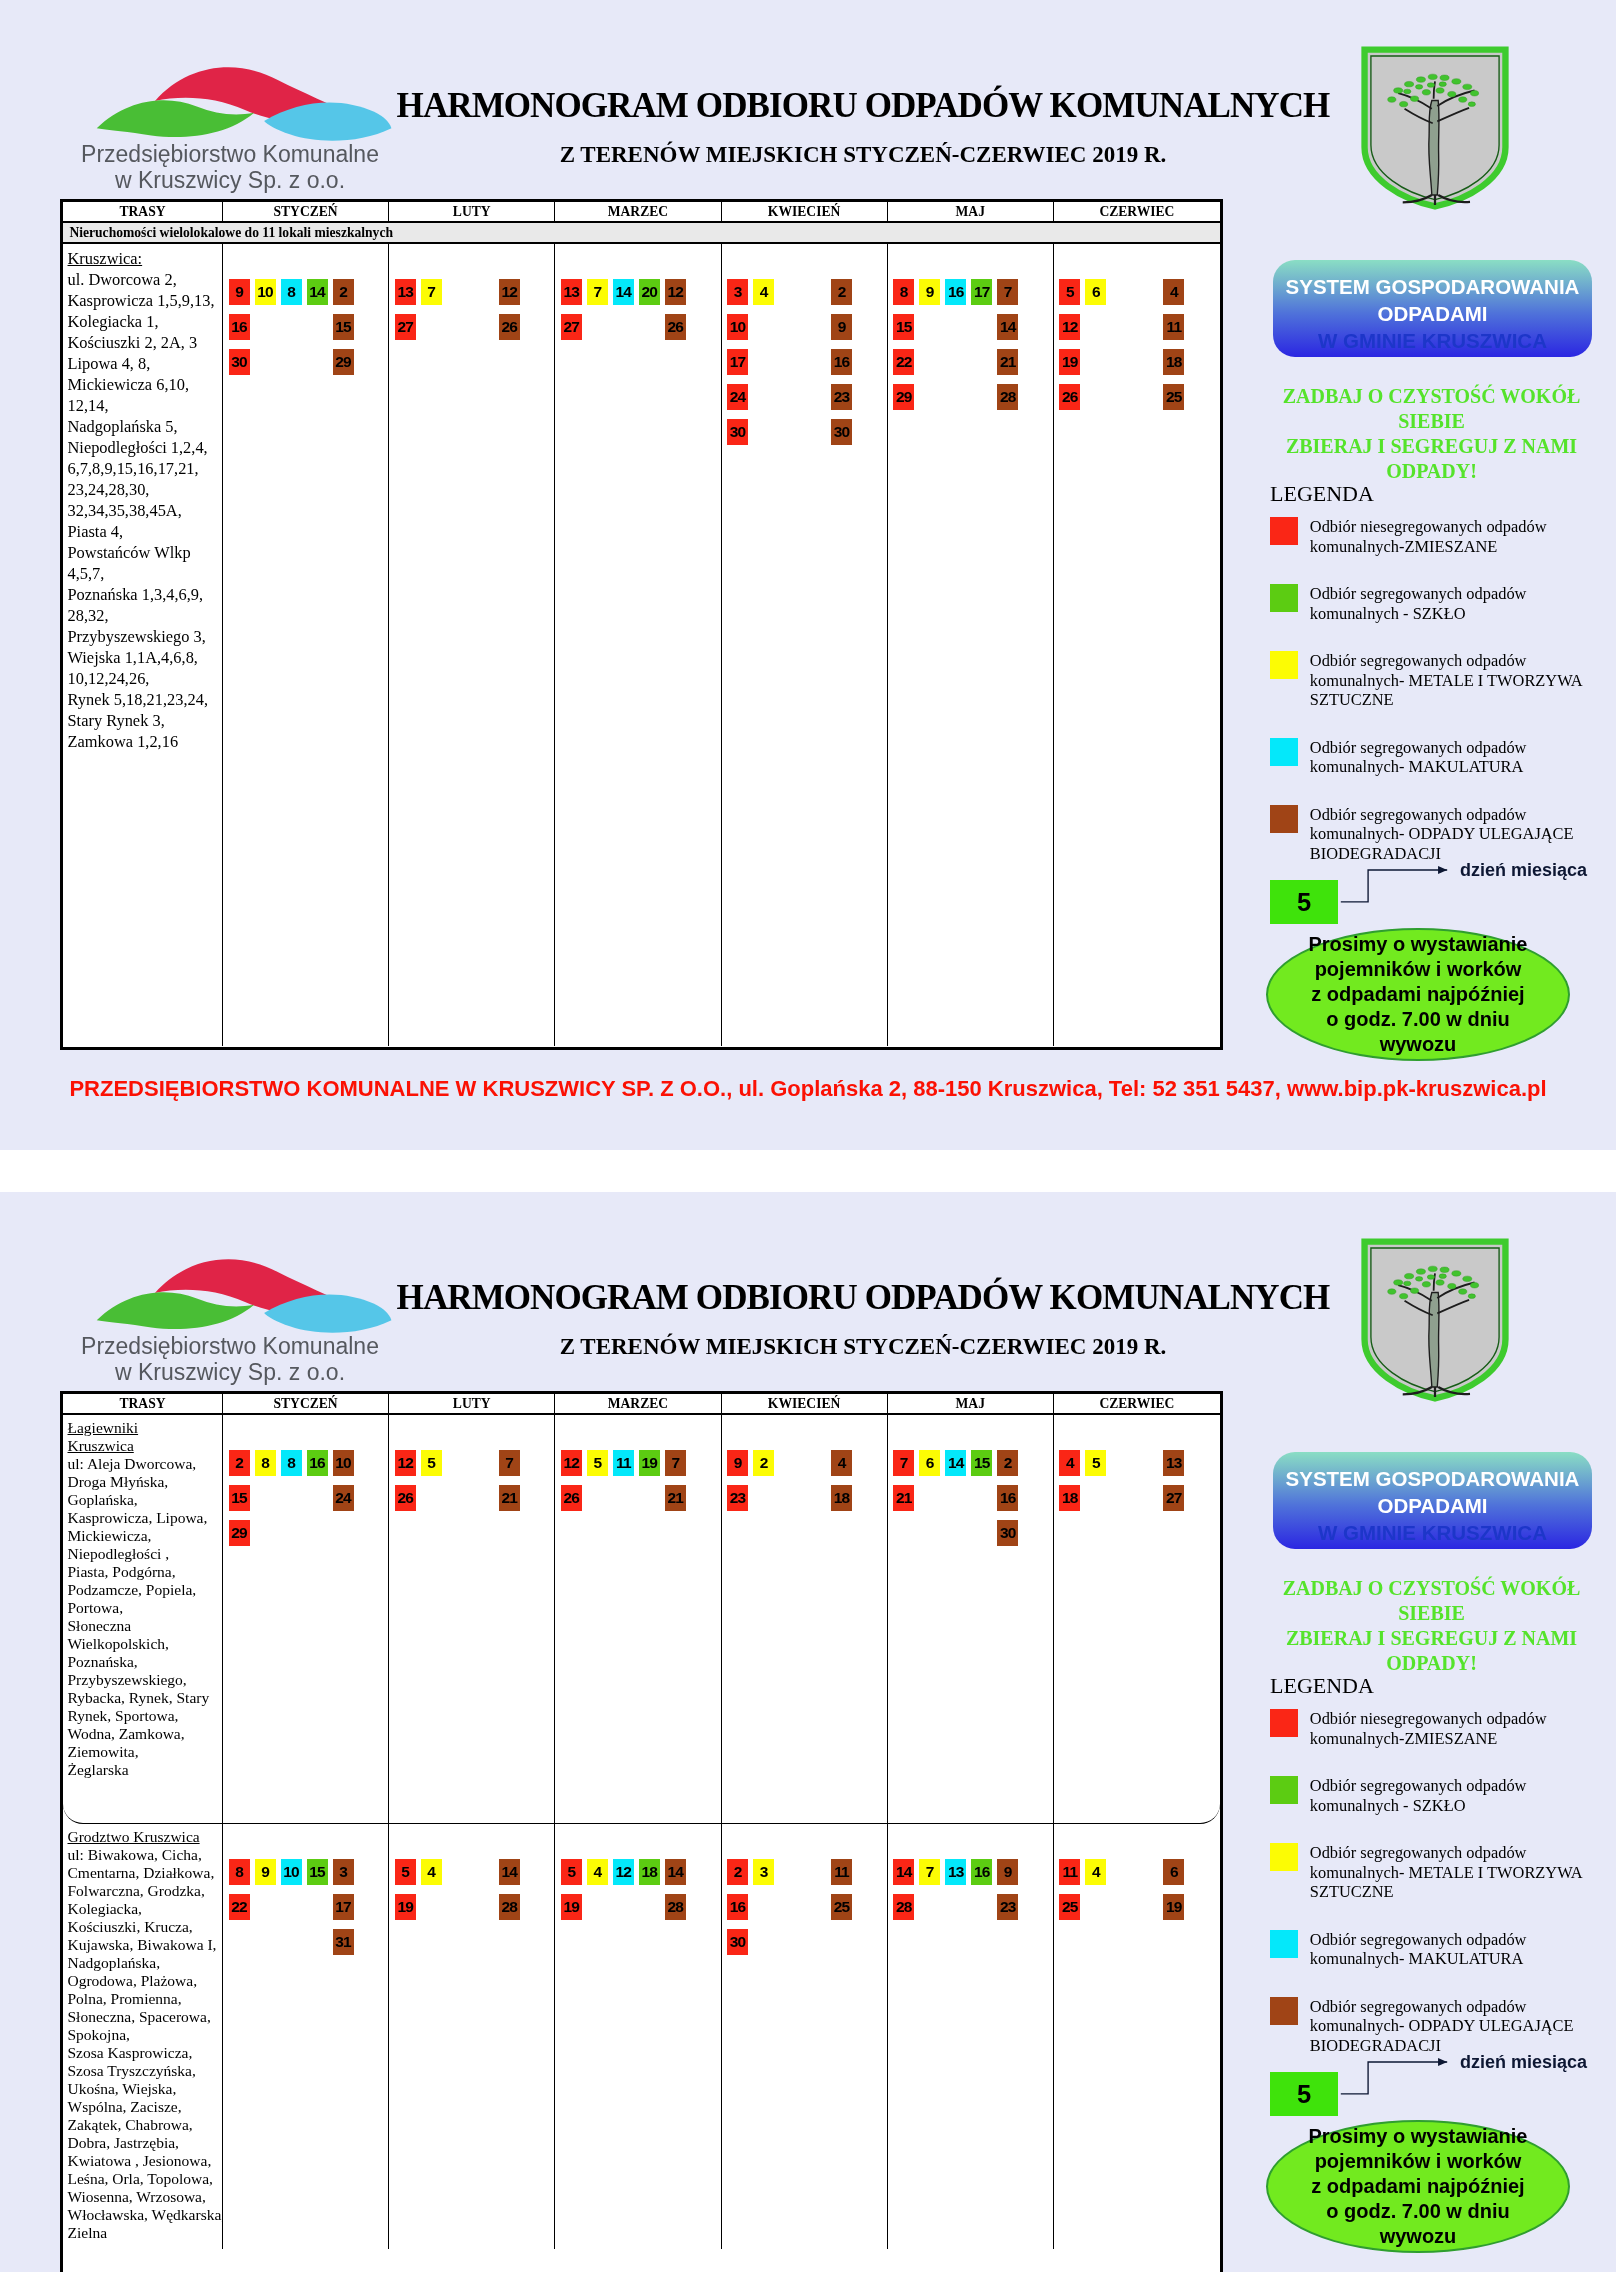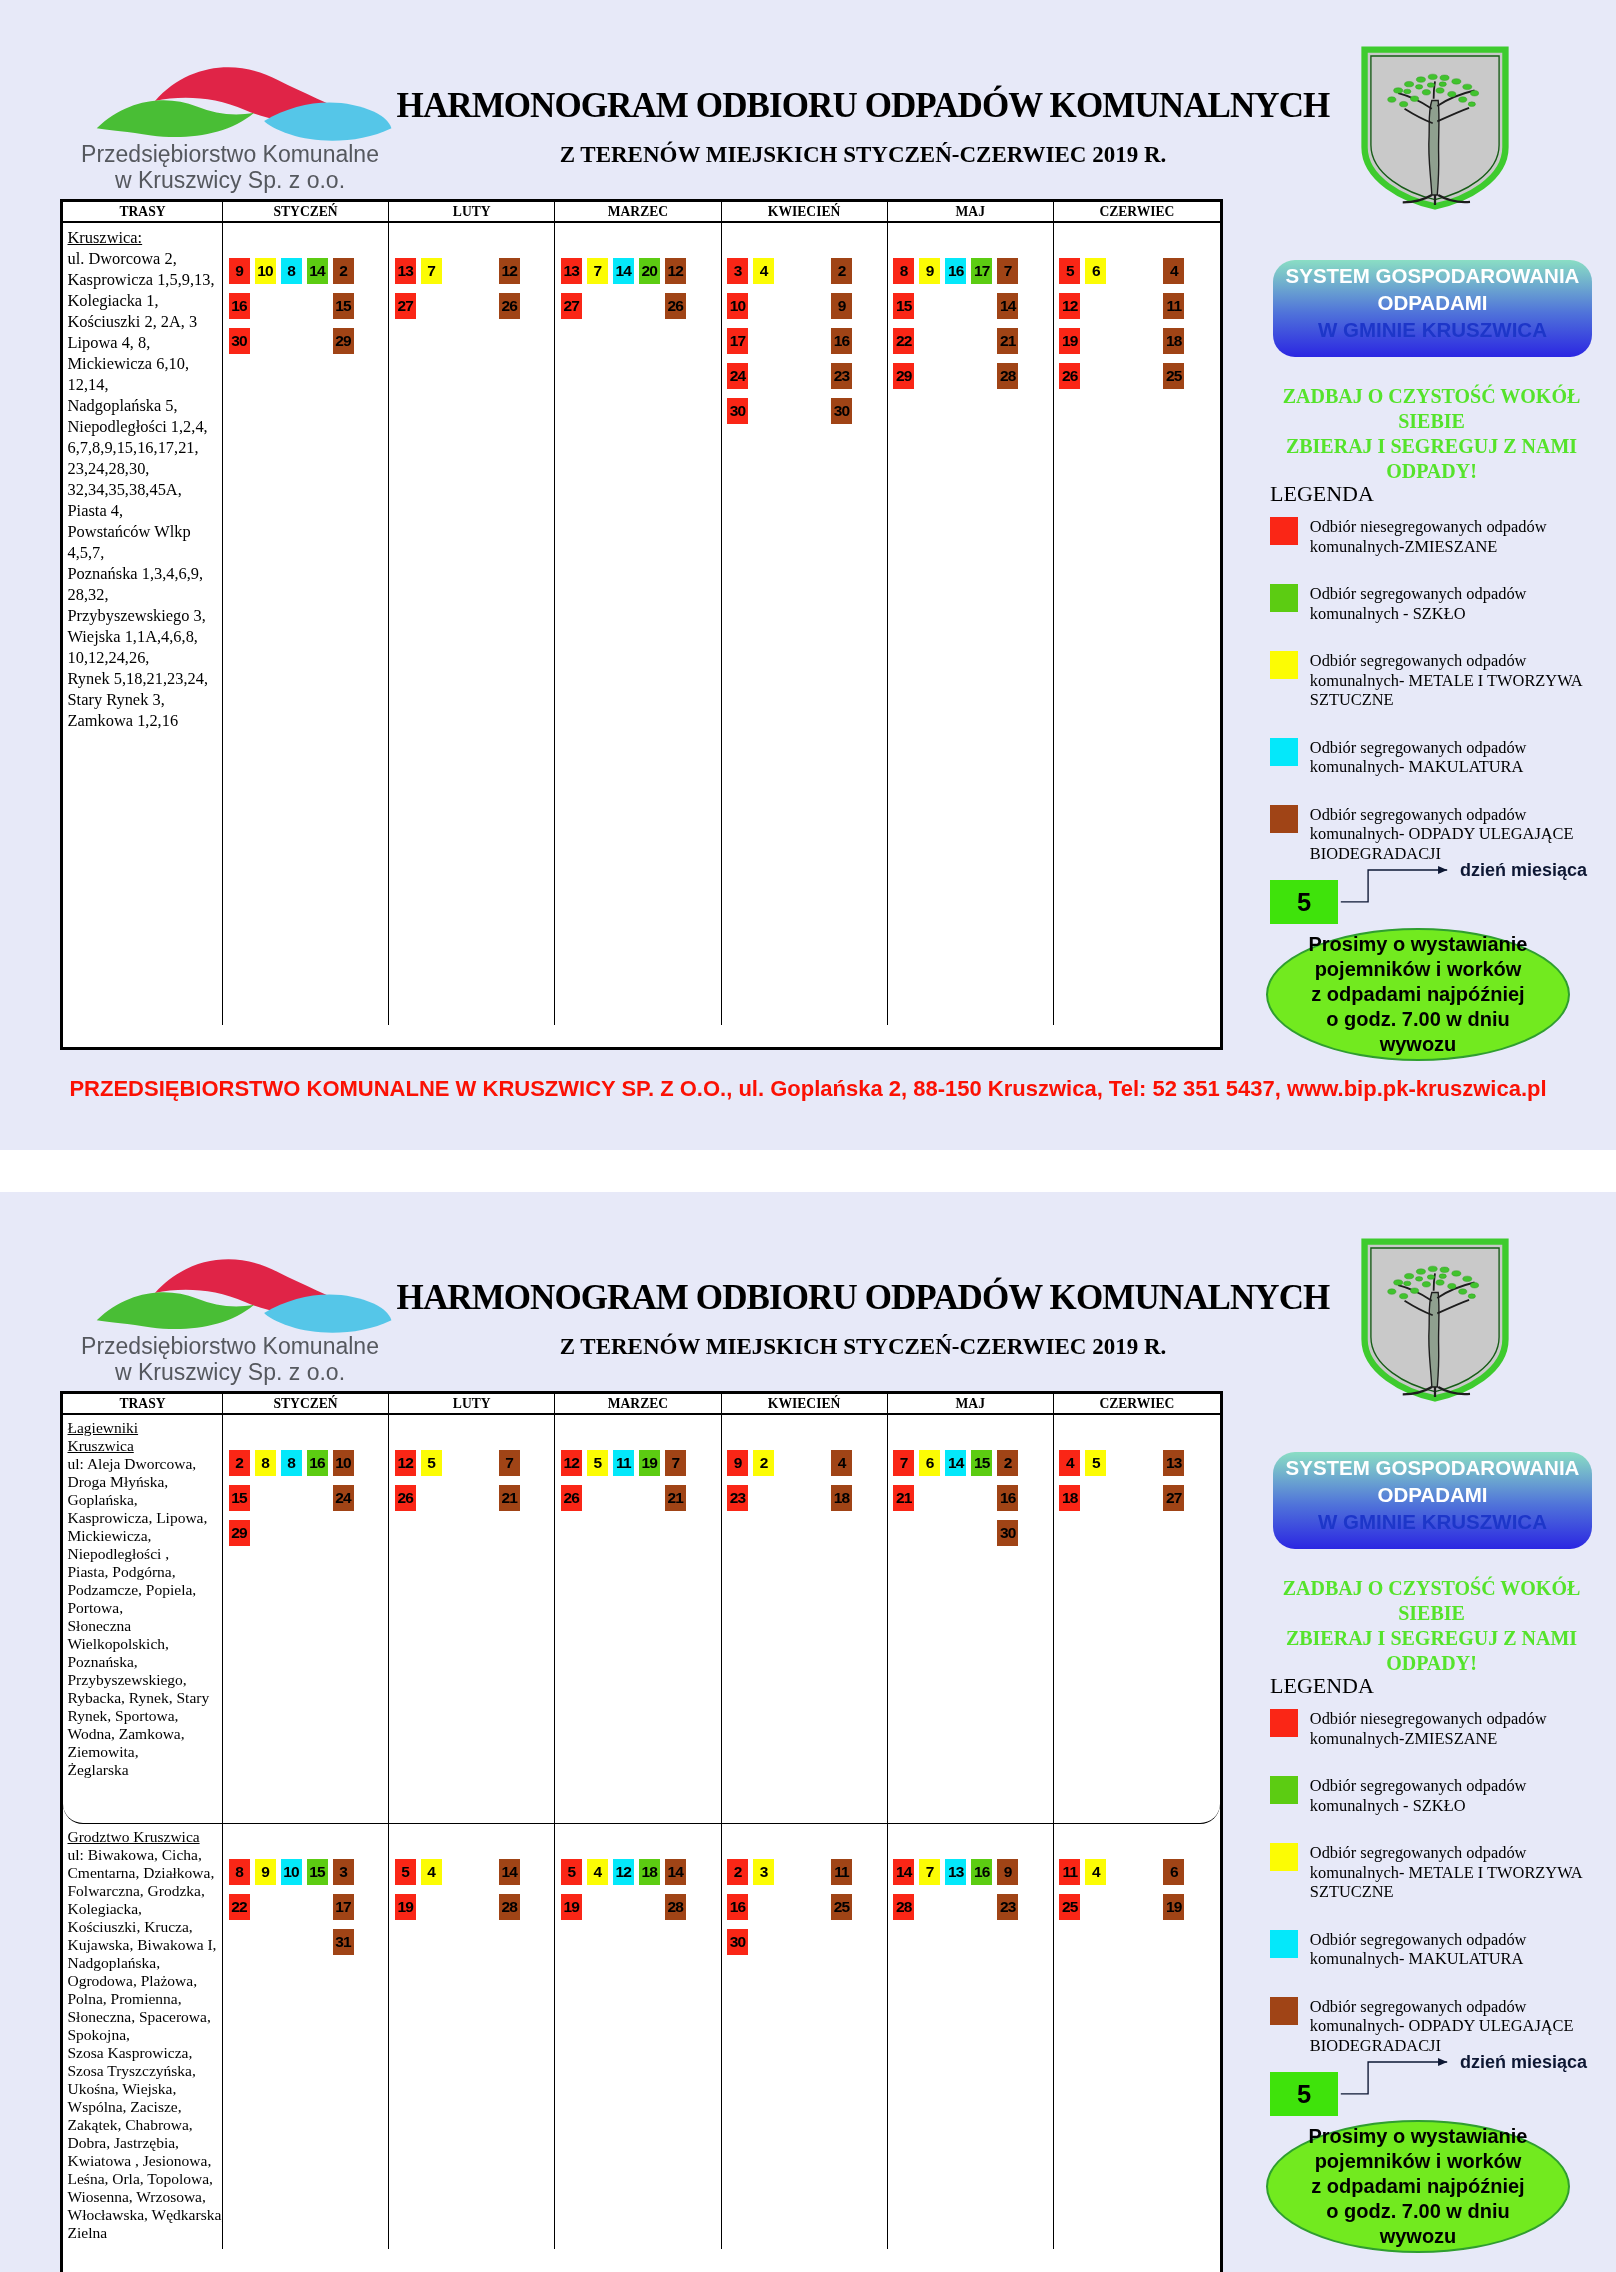--- a/index.html
+++ b/index.html
@@ -51,21 +51,21 @@
   .month-cell{border-right:1.4px solid #000;padding:35px 0 0 5.5px;overflow:hidden;}
   .route-row > :last-child{border-right:none;}
   .chip-grid{display:grid;grid-template-columns:repeat(5,26px);grid-auto-rows:35px;}
   .chip{width:21px;height:26px;display:flex;align-items:center;justify-content:center;
     font-family:"Liberation Sans",sans-serif;font-weight:bold;font-size:15.5px;letter-spacing:-0.9px;}
   .slot-empty{width:21px;height:26px;}
 
   
   .sys-box{position:absolute;left:1273px;top:260px;width:319px;height:97px;border-radius:22px;
     background:linear-gradient(180deg,#8adec4 0%,#4f72da 55%,#2b26e2 100%);
-    text-align:center;padding-top:2px;box-sizing:border-box;
+    text-align:center;padding-top:13px;box-sizing:border-box;
     font-family:"Liberation Sans",sans-serif;font-weight:bold;font-size:20.5px;line-height:27px;}
   .sys-box .w{color:#ffffff;}
   .sys-box .b{color:#1d36c9;}
   .slogan{position:absolute;left:1252px;top:384px;width:359px;text-align:center;
     font-weight:bold;font-size:20px;line-height:25px;color:#55e32b;}
   .legend-title{position:absolute;left:1270px;top:481px;font-size:22px;}
   .legend{position:absolute;left:1270px;top:517px;width:332px;}
   .legend-item{display:flex;gap:11.8px;margin-bottom:28px;align-items:flex-start;}
   .swatch{flex:0 0 28px;width:28px;height:28px;}
   .legend-label{font-size:16.4px;line-height:19.5px;}
@@ -134,20 +134,21 @@
   <div class="sched-table">
     <div class="cols thead">
       <div class="th">TRASY</div>
       <div class="th">STYCZEŃ</div>
       <div class="th">LUTY</div>
       <div class="th">MARZEC</div>
       <div class="th">KWIECIEŃ</div>
       <div class="th">MAJ</div>
       <div class="th">CZERWIEC</div>
     </div>
+    <div class="section-row">Nieruchomości wielolokalowe do 11 lokali mieszkalnych</div>
     <div class="cols route-row">
       <div class="streets-cell">
           <div class="u">Kruszwica:</div>
           <div>ul. Dworcowa 2,</div>
           <div>Kasprowicza 1,5,9,13,</div>
           <div>Kolegiacka 1,</div>
           <div>Kościuszki 2, 2A, 3</div>
           <div>Lipowa 4, 8,</div>
           <div>Mickiewicza 6,10,</div>
           <div>12,14,</div>

